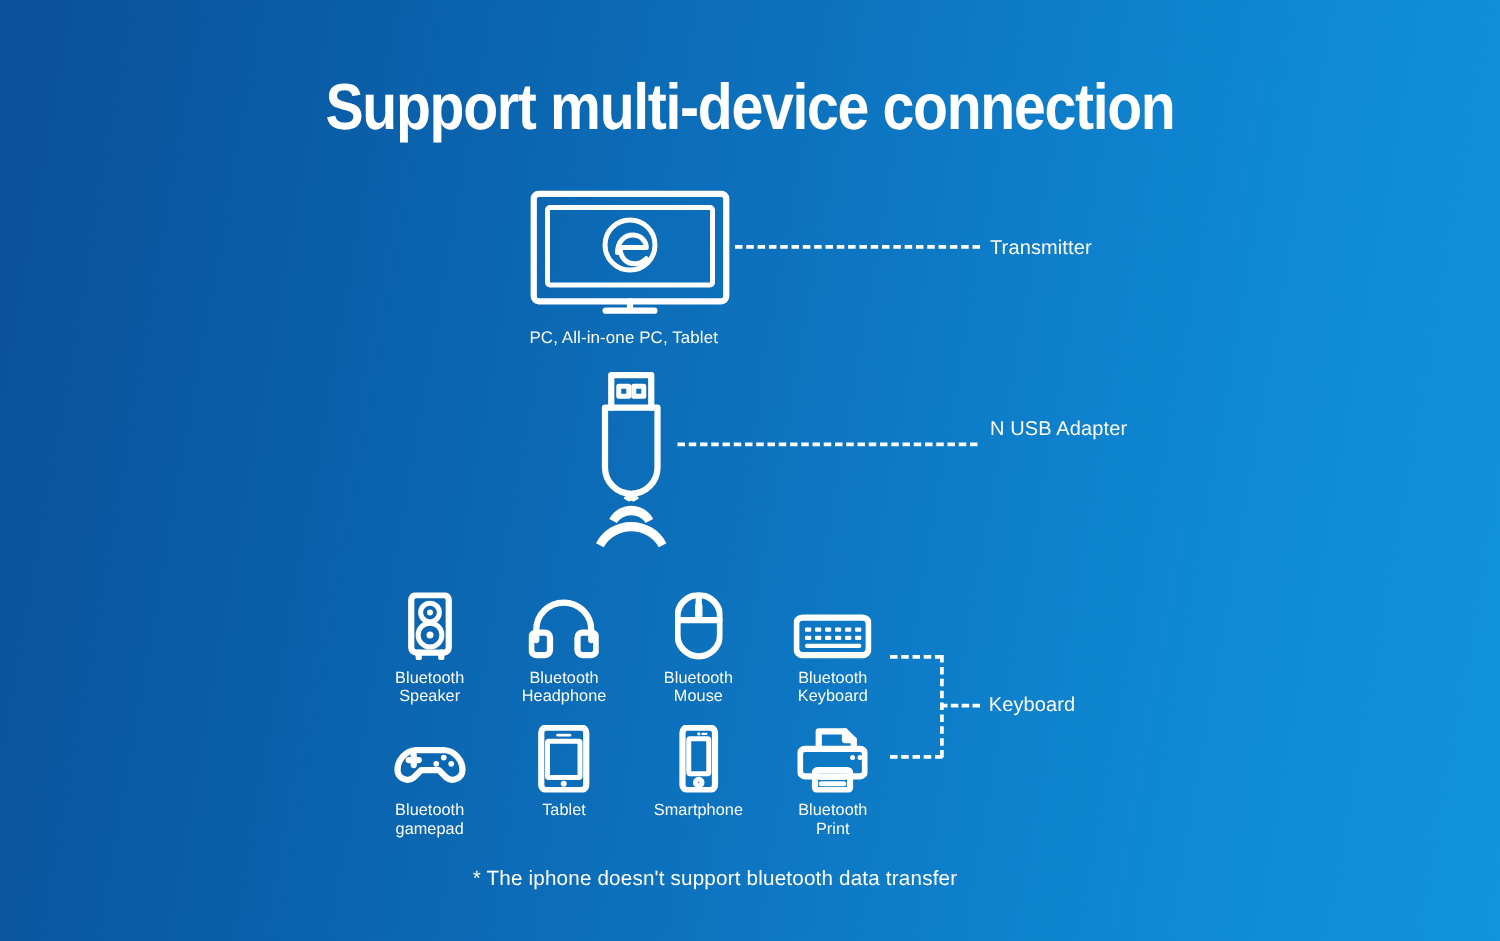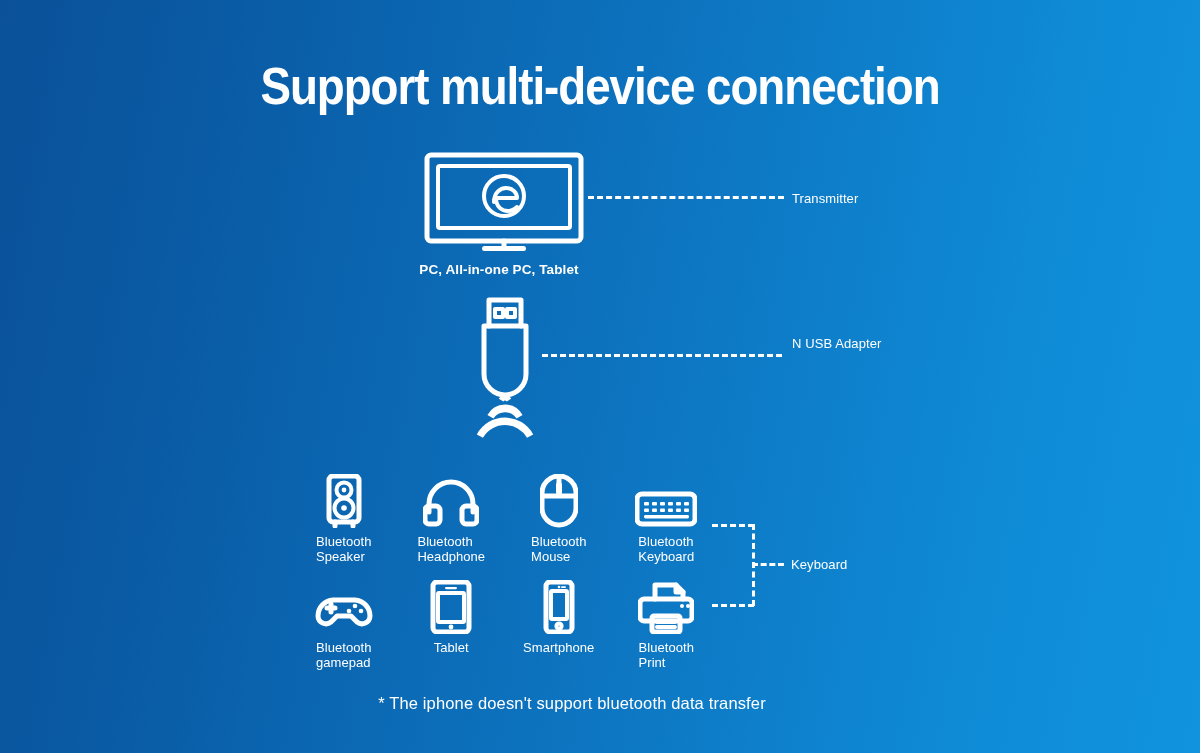--- a/index.html
+++ b/index.html
@@ -54,21 +54,20 @@
     top: 152px;
     width: 160px;
   }
   #monitor-caption {
     margin-top: 10px;
     text-align: center;
     font-size: 13.5px;
     letter-spacing: 0.1px;
     white-space: nowrap;
     margin-left: -10px;
-    font-weight: bold;
   }
 
   
   #dongle-block {
     position: absolute;
     left: 462px;
     top: 296px;
     width: 86px;
   }
 
@@ -88,21 +87,21 @@
   #dash-adapter     { left: 542px; top: 354px; width: 240px; }
 
   #dash-recv-top    { left: 712px; top: 524px; width: 42px; }
   #dash-recv-bot    { left: 712px; top: 604px; width: 42px; }
   #dash-recv-vert   { left: 752px; top: 524px; height: 82px; }
   #dash-recv-label  { left: 752px; top: 563px; width: 32px; }
 
   
   .rlabel {
     position: absolute;
-    font-size: 13px;
+    font-size: 16px;
     line-height: 29px;
     white-space: nowrap;
     letter-spacing: 0.1px;
   }
   #label-transmitter { left: 792px; top: 184px; }
   #label-adapter     { left: 792px; top: 329px; }
   #label-receiver    { left: 791px; top: 550px; }
 
   
   #device-grid {
@@ -122,20 +121,21 @@
     align-items: center;
   }
   .device-icon {
     height: 54px;
     display: flex;
     align-items: flex-end;
     justify-content: center;
   }
   .device-label {
     margin-top: 7px;
+    text-align: center;
     font-size: 13px;
     line-height: 14.5px;
     letter-spacing: 0.05px;
     white-space: pre-line;
   }
 
   
   #footnote {
     position: absolute;
     left: 0;

